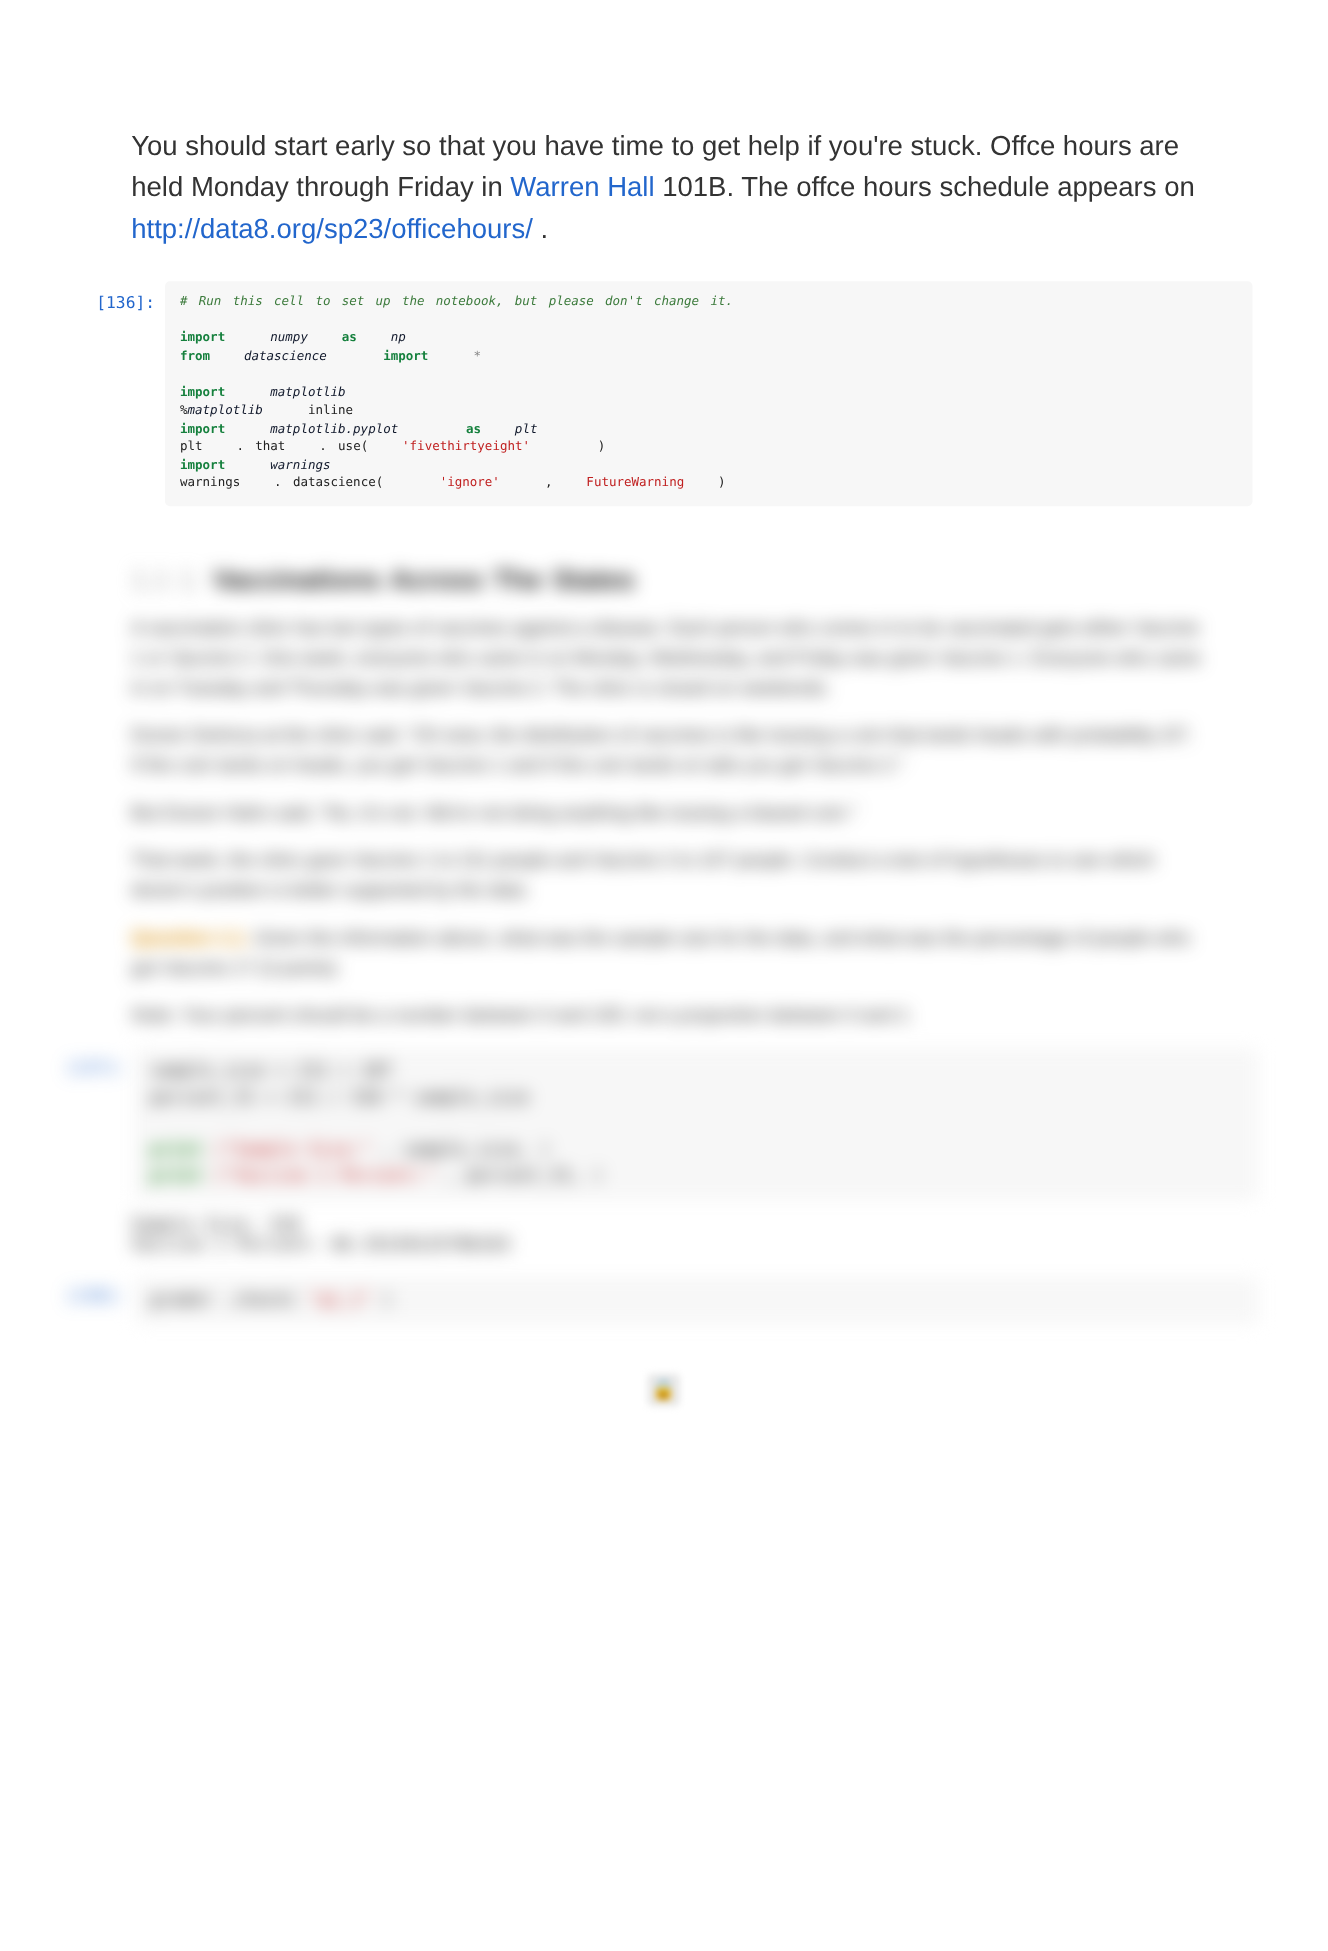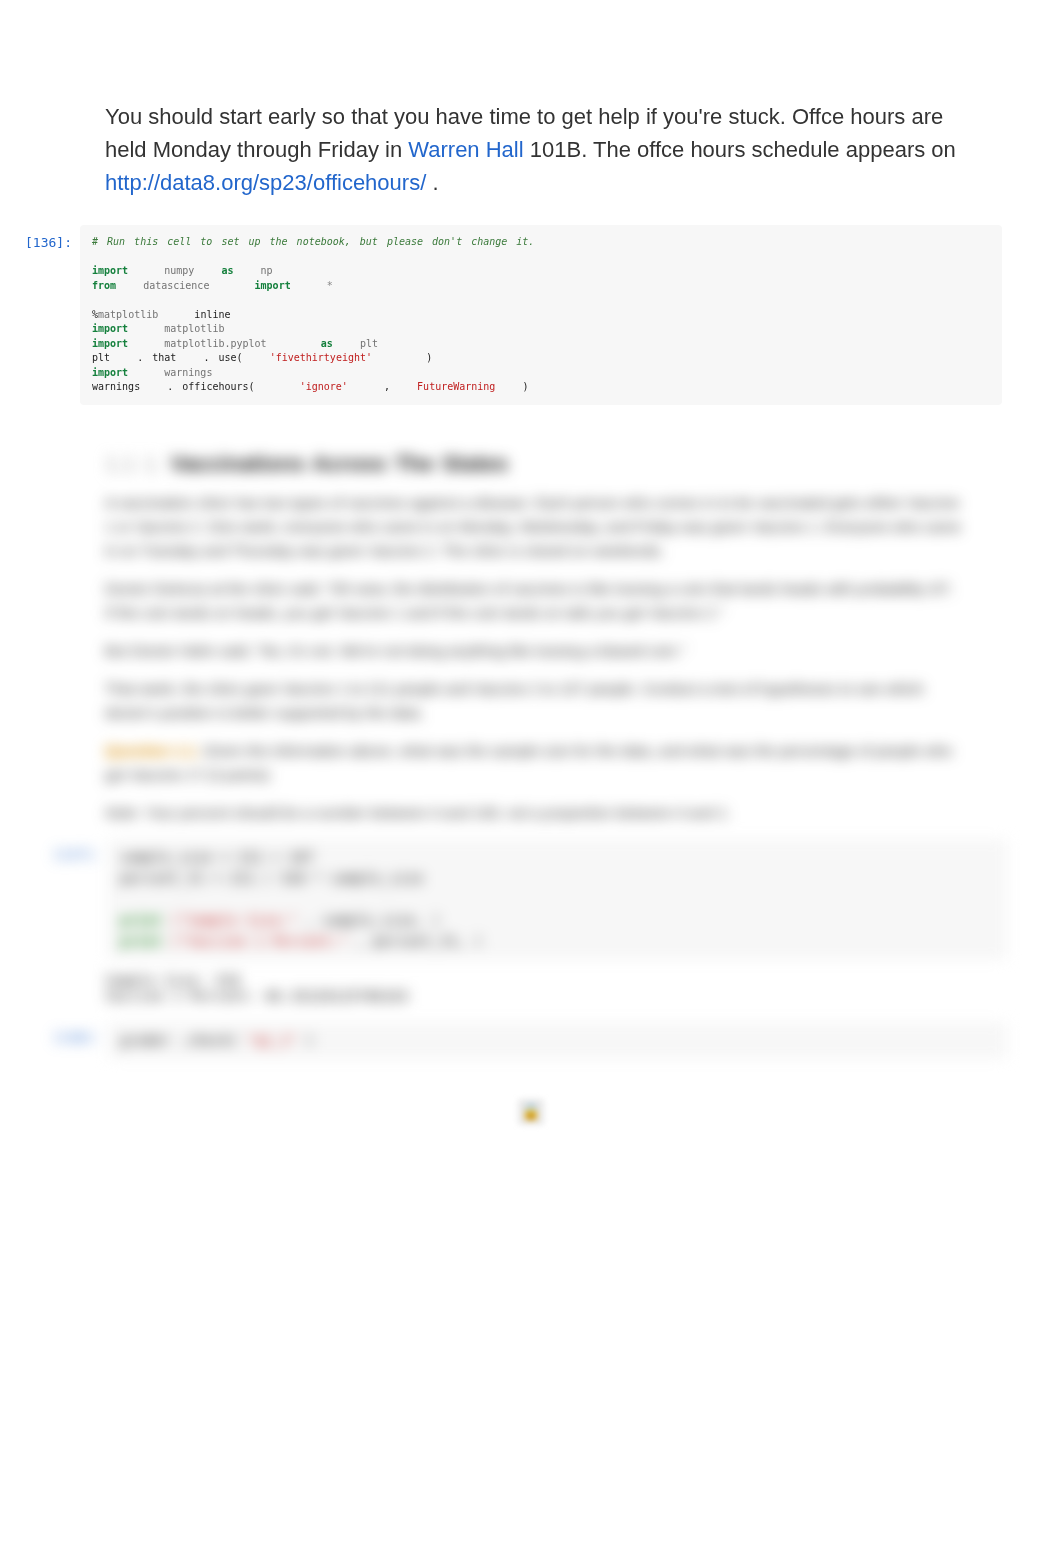--- a/index.html
+++ b/index.html
@@ -18,21 +18,21 @@
       font-size: 22px;
       line-height: 1.5;
       color: #333;
     }
     .intro-text a {
       color: #2266cc;
       text-decoration: none;
     }
     .cell-container {
       display: flex;
-      margin: 6px 60px 6px 22px;
+      margin: 6px 60px 6px 74px;
     }
     .cell-label {
       width: 58px;
       text-align: right;
       padding: 10px 8px 0 0;
       font-family: "Menlo", "Monaco", "Consolas", monospace;
       font-size: 13px;
       color: #2266cc;
       flex-shrink: 0;
     }
@@ -42,21 +42,21 @@
       border-radius: 4px;
       padding: 10px 12px;
       font-family: "Menlo", "Monaco", "Consolas", monospace;
       font-size: 10px;
       line-height: 1.45;
       color: #222;
       word-spacing: 3px;
     }
     .code-cell .comment { color: #3b7a3b; font-style: italic; }
     .code-cell .keyword { color: #15803d; font-weight: bold; }
-    .code-cell .module { color: #737373; }
+    .code-cell .module { color: #0f172a; font-style: italic; }
     .code-cell .string { color: #c02020; }
     .code-cell .classname { color: #c02020; }
     .code-cell .star { color: #888; }
 
     .blurred-section {
       filter: blur(7px);
       padding: 20px 100px 0 105px;
       user-select: none;
       pointer-events: none;
     }
@@ -152,28 +152,28 @@
       <span class="keyword">from</span>
       <span>&nbsp;</span>
       <span class="module">datascience</span>
       <span>&nbsp;&nbsp;&nbsp;</span>
       <span class="keyword">import</span>
       <span>&nbsp;&nbsp;</span>
       <span class="star">*</span>
     </div>
     <div>&nbsp;</div>
     <div>
+      <span class="keyword">import</span>
+      <span>&nbsp;&nbsp;</span>
+      <span class="module">matplotlib</span>
+    </div>
+    <div>
       <span>%</span><span class="module">matplotlib</span>
       <span>&nbsp;&nbsp;</span>
       <span> inline</span>
-    </div>
-    <div>
-      <span class="keyword">import</span>
-      <span>&nbsp;&nbsp;</span>
-      <span class="module">matplotlib</span>
     </div>
     <div>
       <span class="keyword">import</span>
       <span>&nbsp;&nbsp;</span>
       <span class="module">matplotlib.pyplot</span>
       <span>&nbsp;&nbsp;&nbsp;&nbsp;</span>
       <span class="keyword">as</span>
       <span>&nbsp;</span>
       <span class="module">plt</span>
     </div>
@@ -192,21 +192,21 @@
     </div>
     <div>
       <span class="keyword">import</span>
       <span>&nbsp;&nbsp;</span>
       <span class="module">warnings</span>
     </div>
     <div>
       <span>warnings</span>
       <span>&nbsp;</span>
       <span>.</span>
-      <span>officehours(</span>
+      <span>datascience(</span>
       <span>&nbsp;&nbsp;&nbsp;</span>
       <span class="string">'ignore'</span>
       <span>&nbsp;&nbsp;</span>
       <span>, </span>
       <span>&nbsp;</span>
       <span class="classname">FutureWarning</span>
       <span>&nbsp;</span>
       <span>)</span>
     </div>
   </div>

